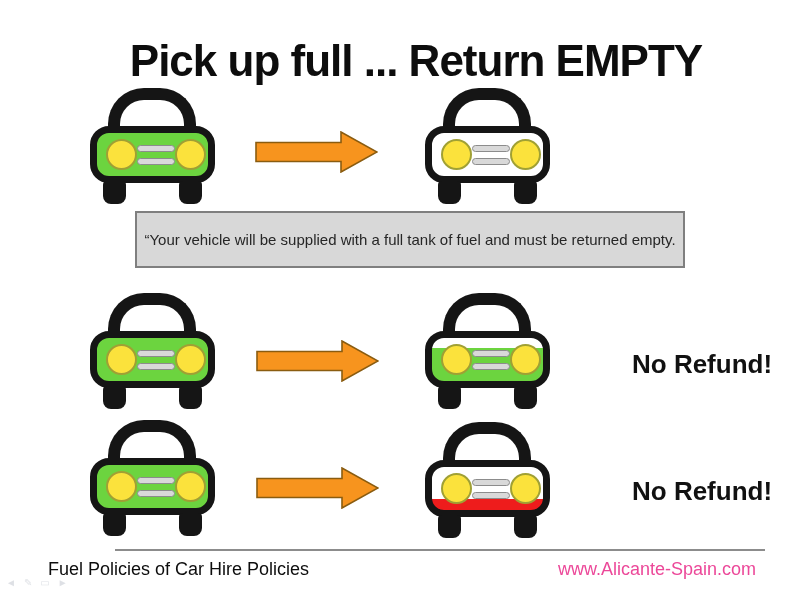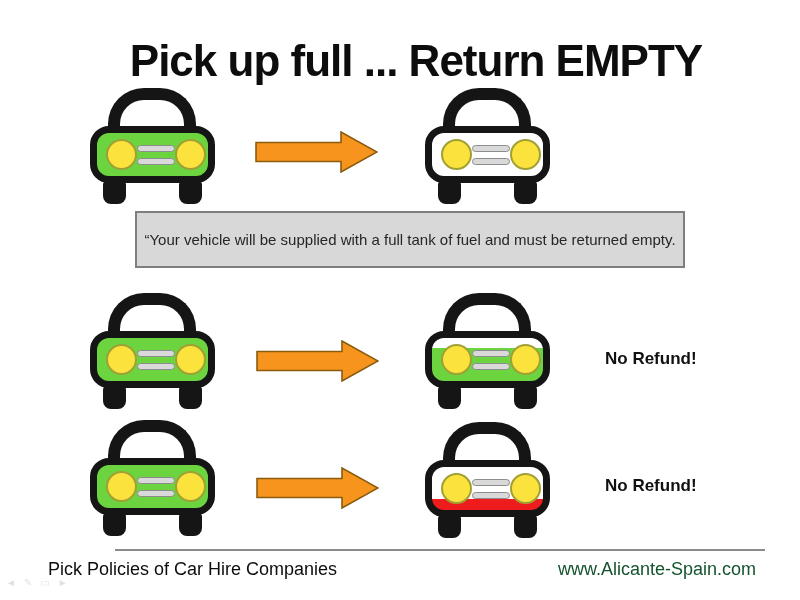--- a/index.html
+++ b/index.html
@@ -56,29 +56,29 @@
   .a3{left:256px;top:467px}
   
   .quote-box{
     position:absolute;left:135px;top:211px;width:550px;height:57px;box-sizing:border-box;
     background:var(--quote-bg,#d8d8d8);border:2px solid #7f7f7f;
     display:flex;flex-direction:column;justify-content:center;text-align:center;
     font-size:15px;line-height:21px;color:#262626;gap:48px;
   }
   
   .no-refund{
-    position:absolute;left:605px;width:150px;
-    font-size:17px;font-weight:800;color:#111;white-space:nowrap;
+    position:absolute;left:632px;width:150px;
+    font-size:26px;font-weight:800;color:#111;white-space:nowrap;
   }
   .r2-label{top:349px}
   .r3-label{top:476px}
   
   .footer-line{position:absolute;left:115px;top:549px;width:650px;height:0;border-top:2px solid #8c8c8c;}
   .footer-left{position:absolute;left:48px;top:559px;font-size:18px;color:#0d0d0d;}
-  .footer-right{position:absolute;right:44px;top:559px;font-size:18px;color:#14532d;}
+  .footer-right{position:absolute;right:44px;top:559px;font-size:18px;color:#ec4899;}
   
   .presenter{position:absolute;left:6px;top:577px;display:flex;gap:8px;opacity:.28;}
   .presenter span{font-size:10px;color:#8a93a3;line-height:12px;}
 </style>
 </head>
 <body>
 
 <div class="slide">
 
   <h1 class="title">Pick up full ... Return EMPTY</h1>
@@ -181,21 +181,21 @@
         </div>
       <div class="headlight"></div>
     </div>
     <div class="wheel w-left"></div>
     <div class="wheel w-right"></div>
   </div>
 
   <div class="no-refund r3-label">No Refund!</div>
 
   <div class="footer-line"></div>
-  <div class="footer-left">Pick Policies of Car Hire Companies</div>
+  <div class="footer-left">Fuel Policies of Car Hire Policies</div>
   <div class="footer-right">www.Alicante-Spain.com</div>
 
   <div class="presenter">
     <span>◄</span>
     <span>✎</span>
     <span>▭</span>
     <span>►</span>
   </div>
 
 </div>

